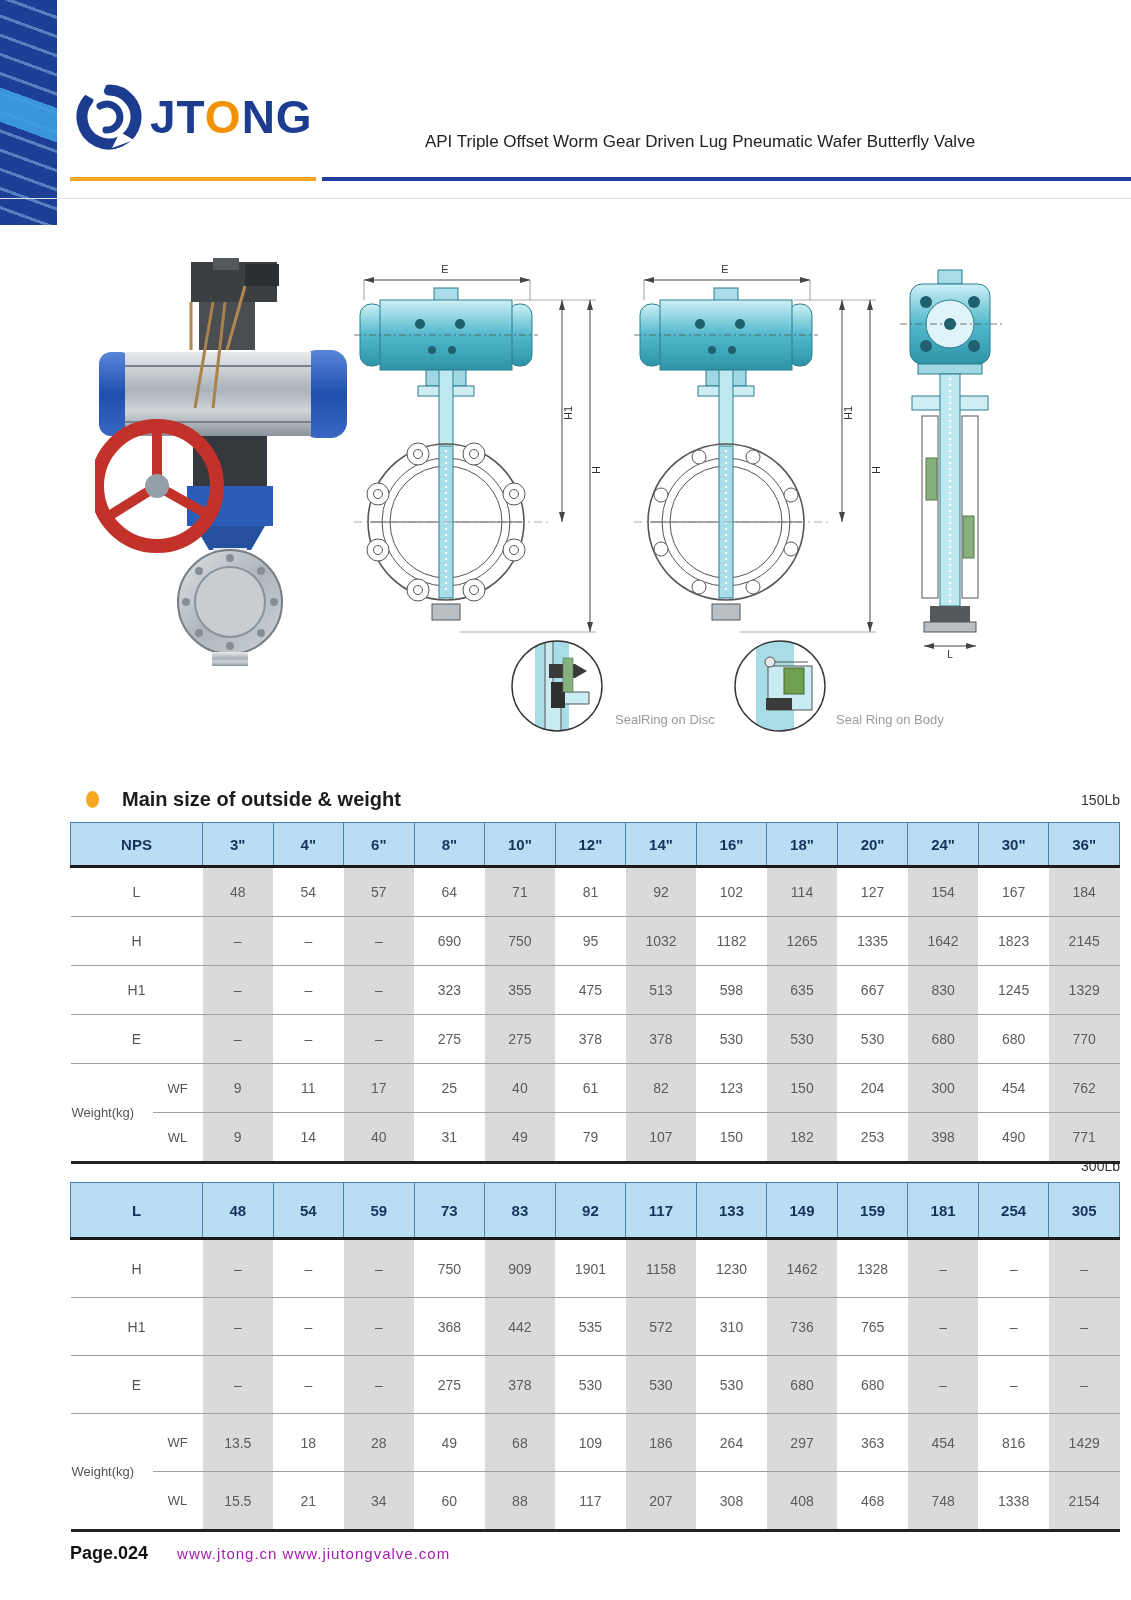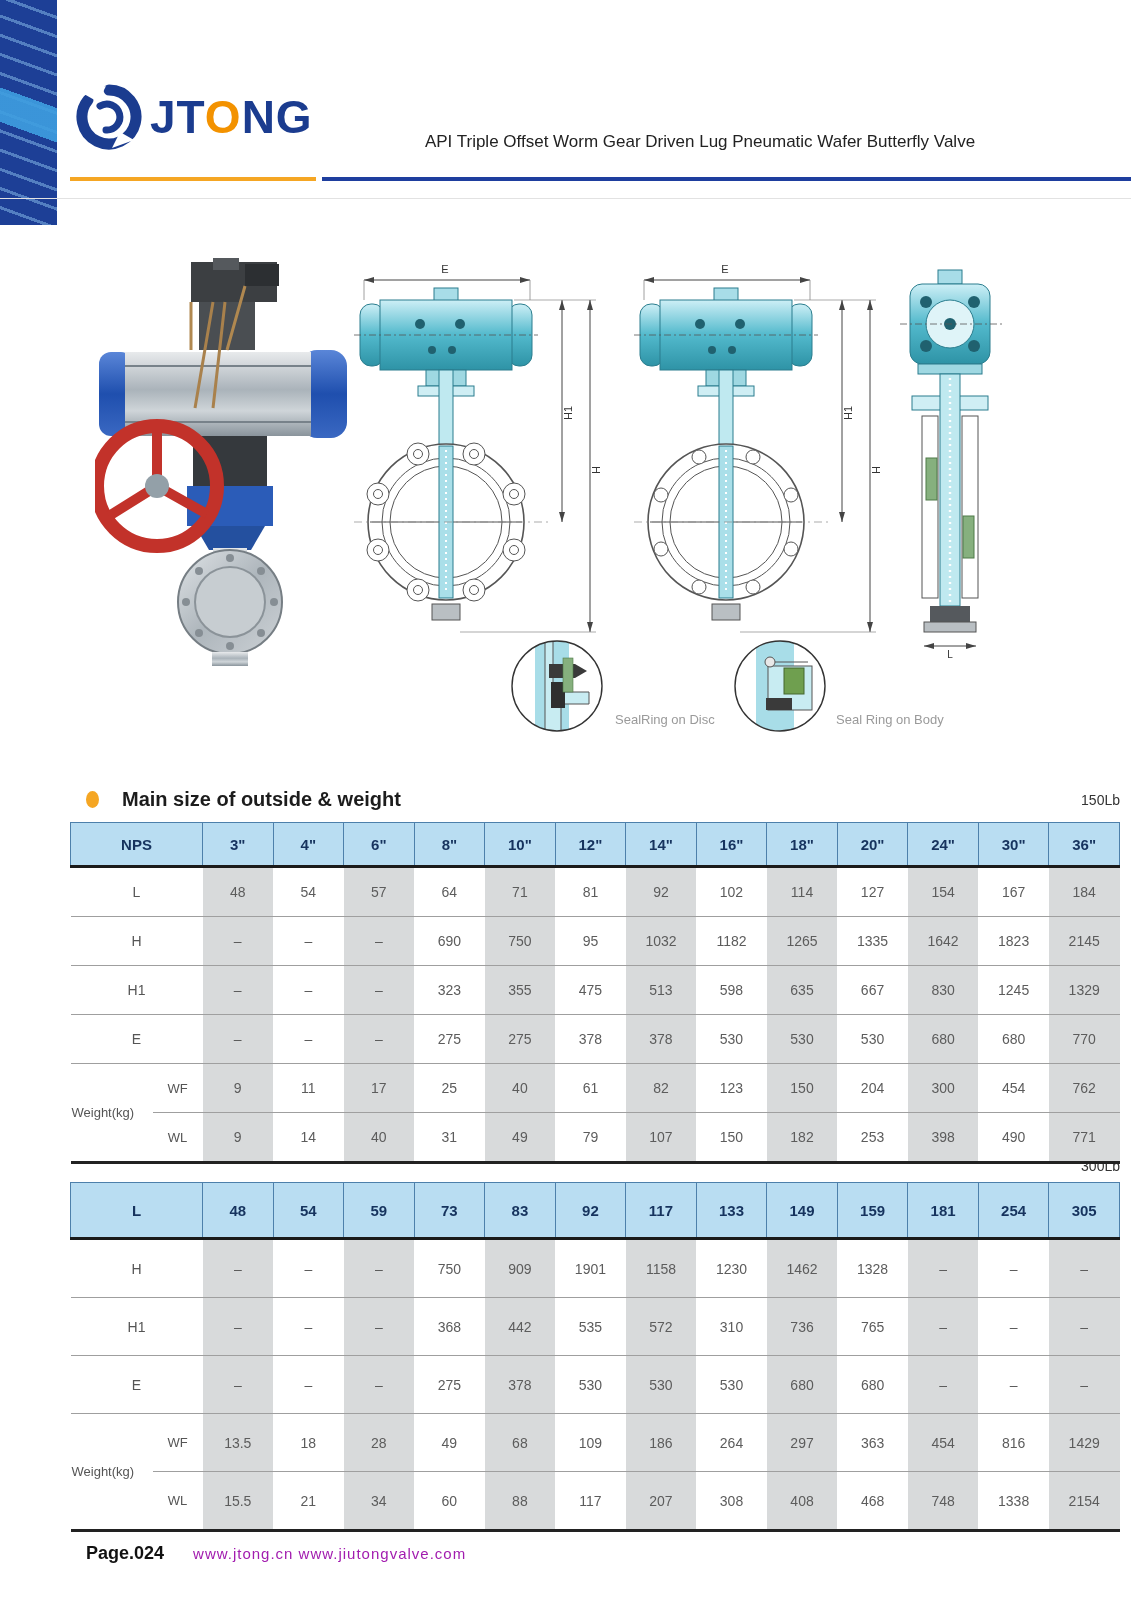--- a/index.html
+++ b/index.html
@@ -50,21 +50,21 @@
       border-bottom:1px solid #9f9f9f;}
   #table150 tbody td{height:46px;}
   #table300 tbody td{height:55px;}
   .dtable tbody tr:last-child td{border-bottom:none;}
   .dtable td.shade{background:#d8dadb;}
   .dtable td.rowlabel{color:#555;background:#fff;}
   .dtable td.weightlabel{font-size:13px;color:#555;text-align:left;padding-left:1px;background:#fff;}
   .dtable td.sublabel{font-size:13px;color:#555;background:#fff;}
 
   
-  .footer{position:absolute;left:86px;top:1543px;display:flex;align-items:baseline;}
+  .footer{position:absolute;left:70px;top:1543px;display:flex;align-items:baseline;}
   .footer .page-no{font-size:18px;font-weight:bold;color:#111;}
   .footer .urls{font-size:15px;color:#a21caf;margin-left:29px;letter-spacing:1px;}
 </style>
 </head>
 <body>
 
 <div id="page">
 
   <div class="corner-band"></div>
 

